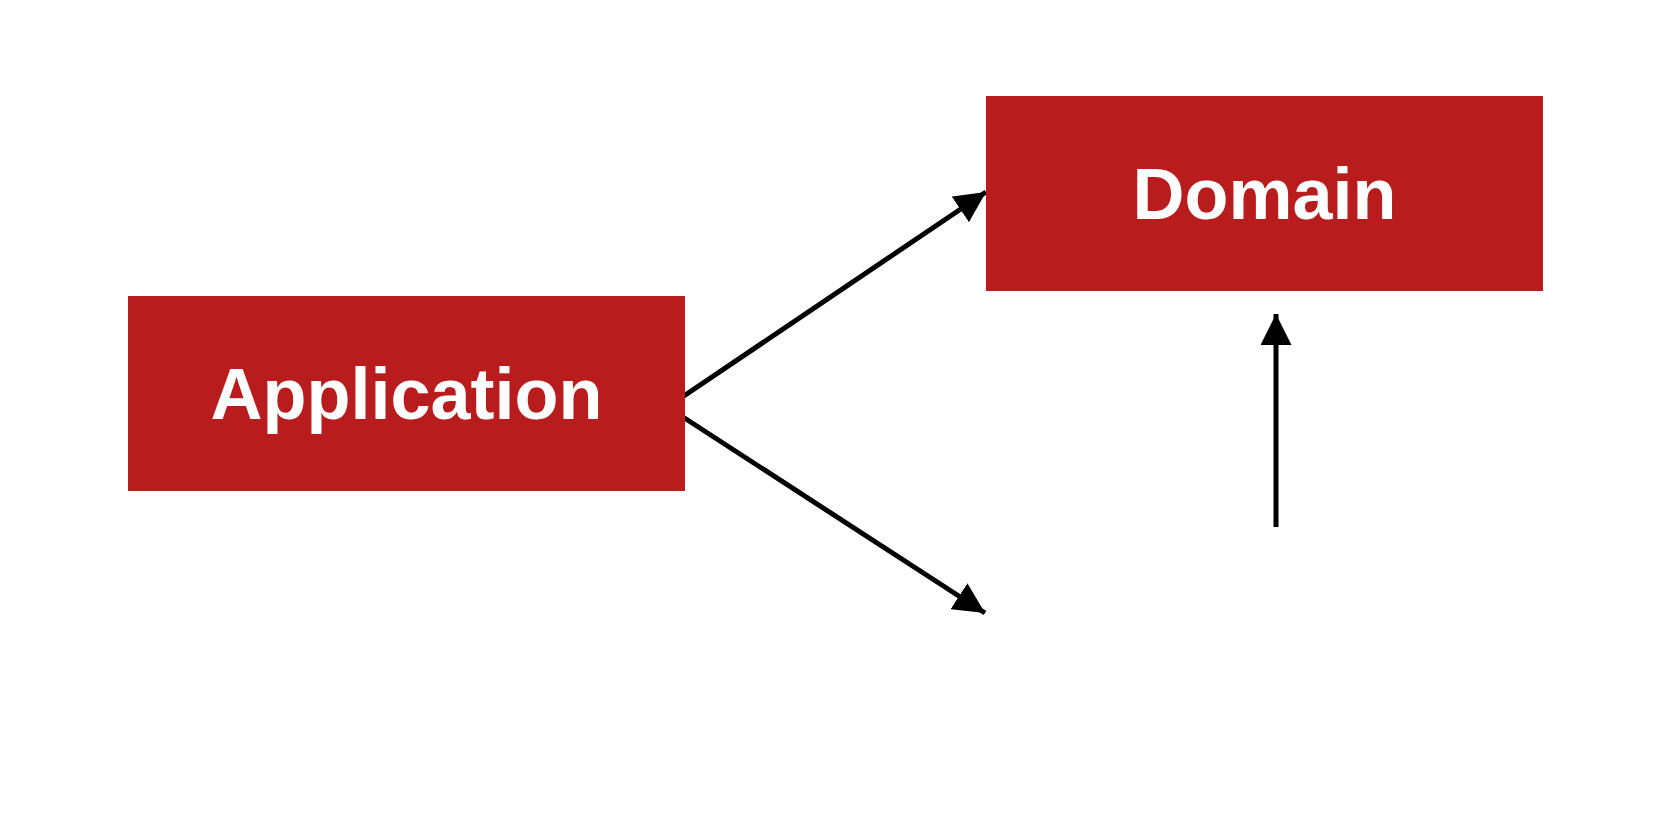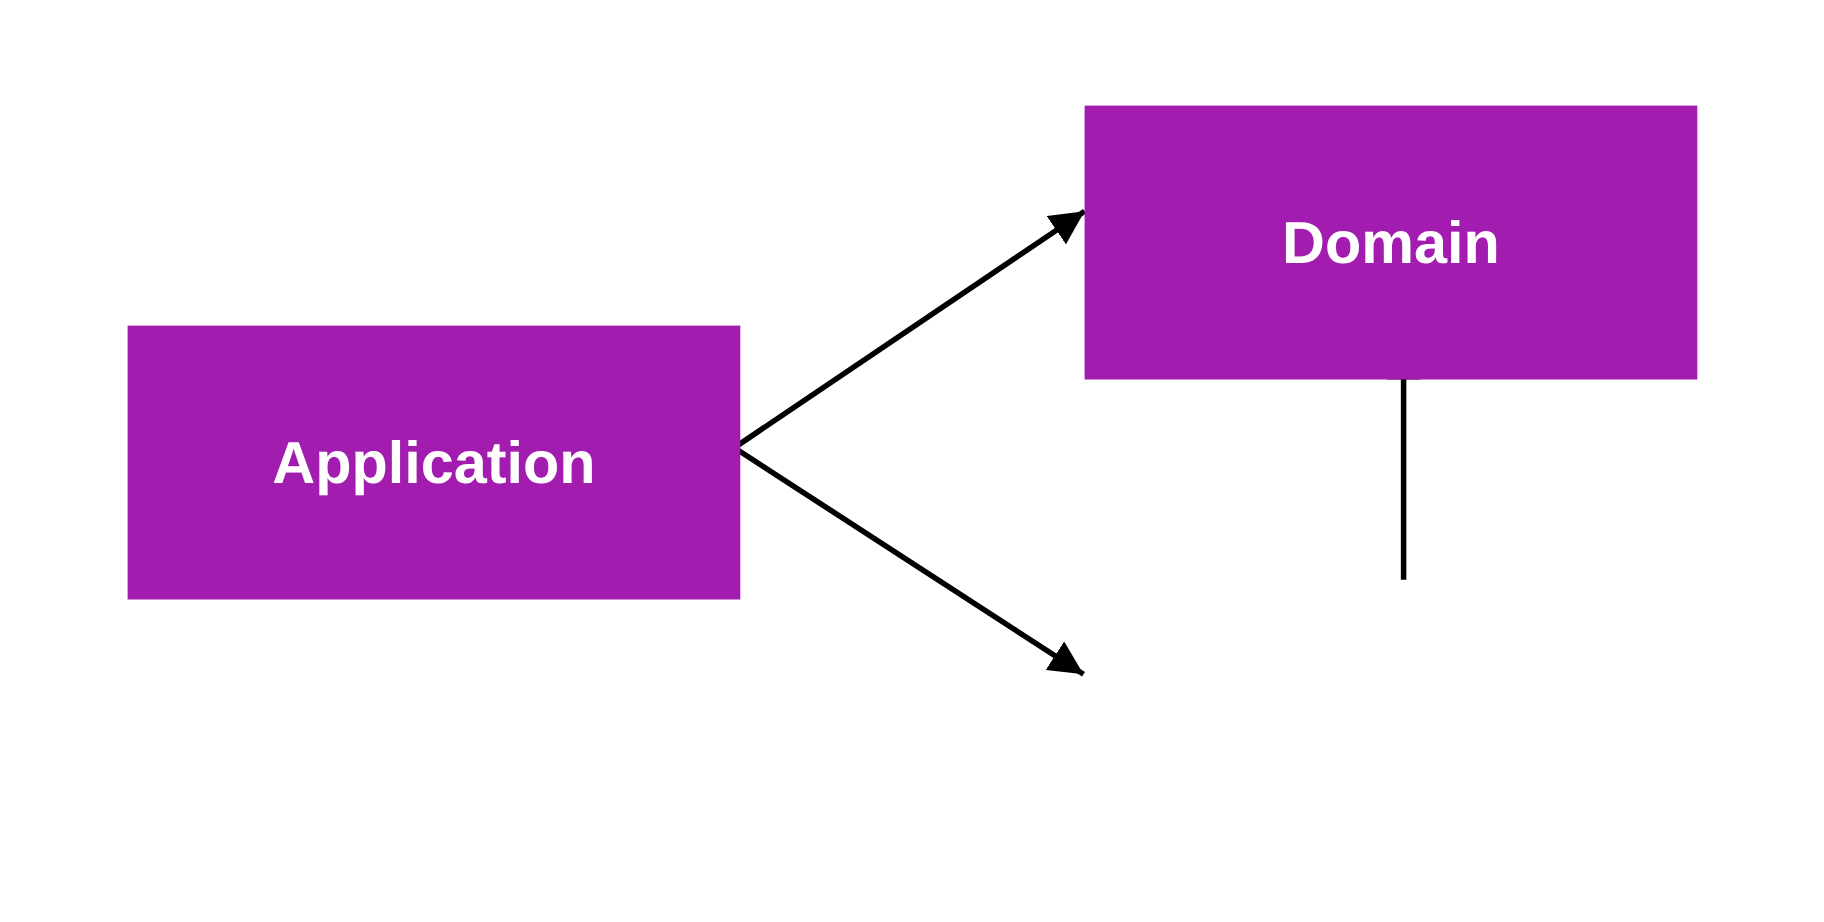--- a/index.html
+++ b/index.html
@@ -20,32 +20,32 @@
     position: absolute;
     left: 0;
     top: 0;
     width: 1658px;
     height: 838px;
     pointer-events: none;
   }
   .node {
     position: absolute;
     width: 557px;
-    height: 249px;
-    background: #a21caf;
+    height: 195px;
+    background: #b91c1c;
     color: #ffffff;
     display: flex;
     align-items: center;
     justify-content: center;
-    font-size: 54px;
+    font-size: 72px;
     font-weight: 600;
     letter-spacing: 0px;
     white-space: nowrap;
   }
-  .node-application { left: 116px; top: 296px; text-align: right; }
+  .node-application { left: 128px; top: 296px; text-align: right; }
   .node-domain { left: 986px; top: 96px; }
   .node-infrastructure { left: 986px; top: 527px; }
 </style>
 </head>
 <body>
 
 <div class="canvas">
 
   <svg class="edges-layer" viewBox="0 0 1658 838" xmlns="http://www.w3.org/2000/svg" aria-hidden="true">
     <defs>

